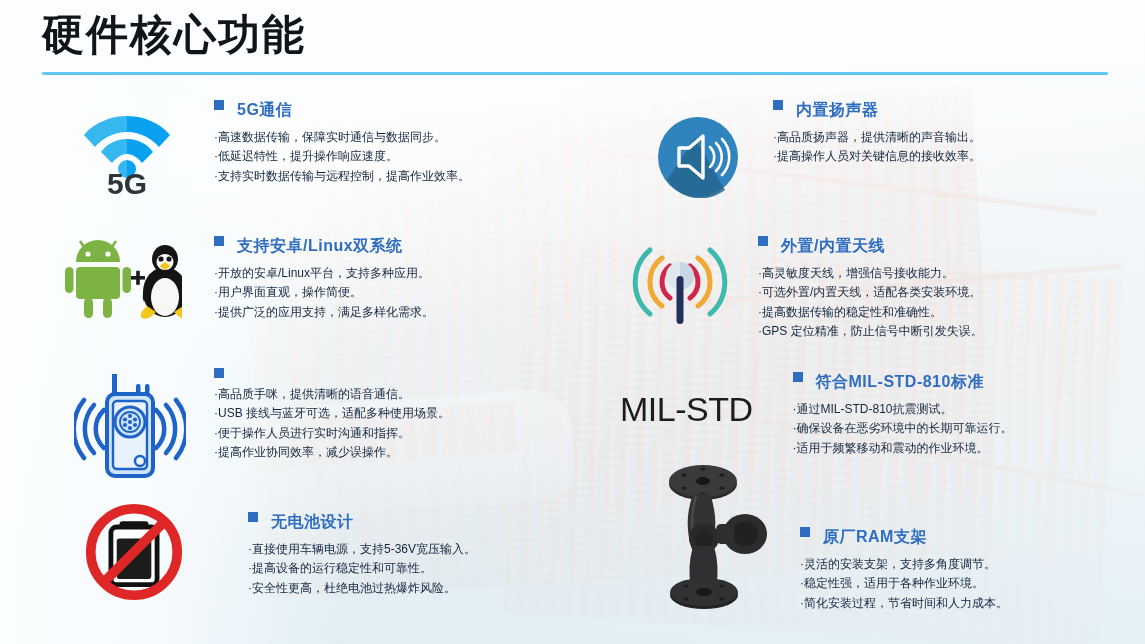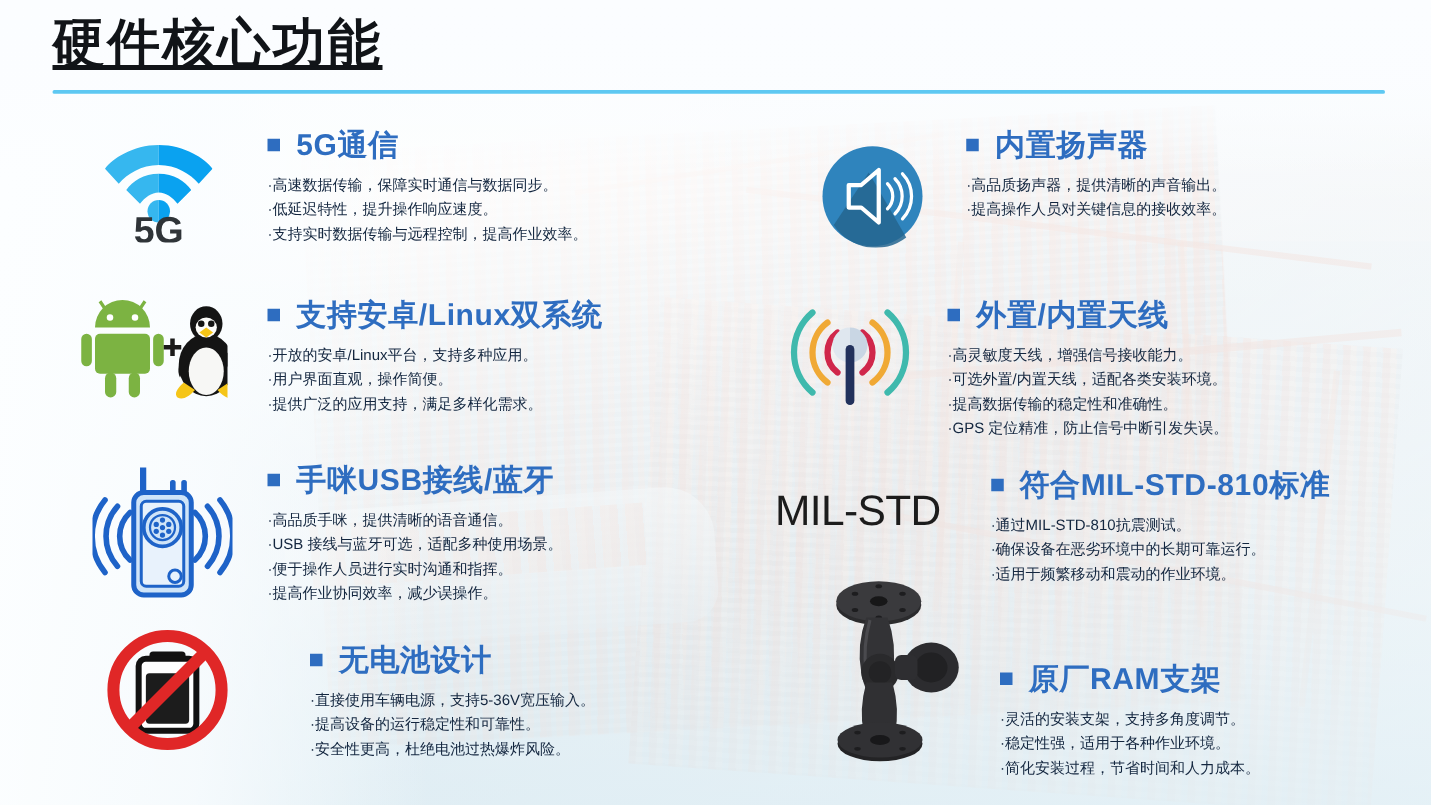--- a/index.html
+++ b/index.html
@@ -83,33 +83,32 @@
   .wash-top{
     position:absolute;left:0;top:0;width:100%;height:22%;
     background:linear-gradient(180deg,#fbfdff 0%,rgba(251,253,255,.92) 45%,rgba(255,255,255,0) 100%);
   }
   
   .title{
     position:absolute;left:42px;top:12px;
     font-size:42px;font-weight:bold;color:#111418;letter-spacing:2px;
     font-family:"Liberation Sans","DejaVu Sans",sans-serif;
     line-height:1.1;
-    text-decoration:underline;
   }
   .divider{
     position:absolute;left:42px;top:72px;width:1066px;height:3px;
     background:#5ec8f2;border-radius:2px;
   }
   
   .feature{position:absolute;display:flex;align-items:flex-start;}
   .fi{position:relative;flex:0 0 auto;}
   .ftext{position:relative;}
   .fhead{
-    display:flex;align-items:center;gap:13px;
-    color:#2e6dc0;font-size:24px;font-weight:bold;letter-spacing:.5px;
+    display:flex;align-items:flex-start;gap:13px;
+    color:#2e6dc0;font-size:16px;font-weight:bold;letter-spacing:.5px;
     margin-bottom:7px;
   }
   .bullet{
     width:10px;height:10px;background:#2e6dc0;flex:0 0 auto;display:inline-block;
   }
   .fbody{font-size:12px;color:#13263f;line-height:1.62;font-weight:normal;}
   .fbody div{white-space:nowrap;}
 
   
   .icon-wifi5g{width:86px;height:92px;}
@@ -257,21 +256,20 @@
           <circle cx="61" cy="53" r="2.1"></circle>
             <circle cx="56" cy="56" r="2.1"></circle>
           <circle cx="56" cy="50" r="2.1"></circle>
         </g>
         <circle cx="66" cy="89" r="5" fill="none" stroke="#1e63c8" stroke-width="2.4"></circle>
       </svg>
     </div>
     <div class="ftext">
       <div class="fhead">
         <span class="bullet"></span>
-        <span>手咪USB接线/蓝牙</span>
       </div>
       <div class="fbody">
         <div>·高品质手咪，提供清晰的语音通信。</div>
         <div>·USB 接线与蓝牙可选，适配多种使用场景。</div>
         <div>·便于操作人员进行实时沟通和指挥。</div>
         <div>·提高作业协同效率，减少误操作。</div>
       </div>
     </div>
   </div>
 

